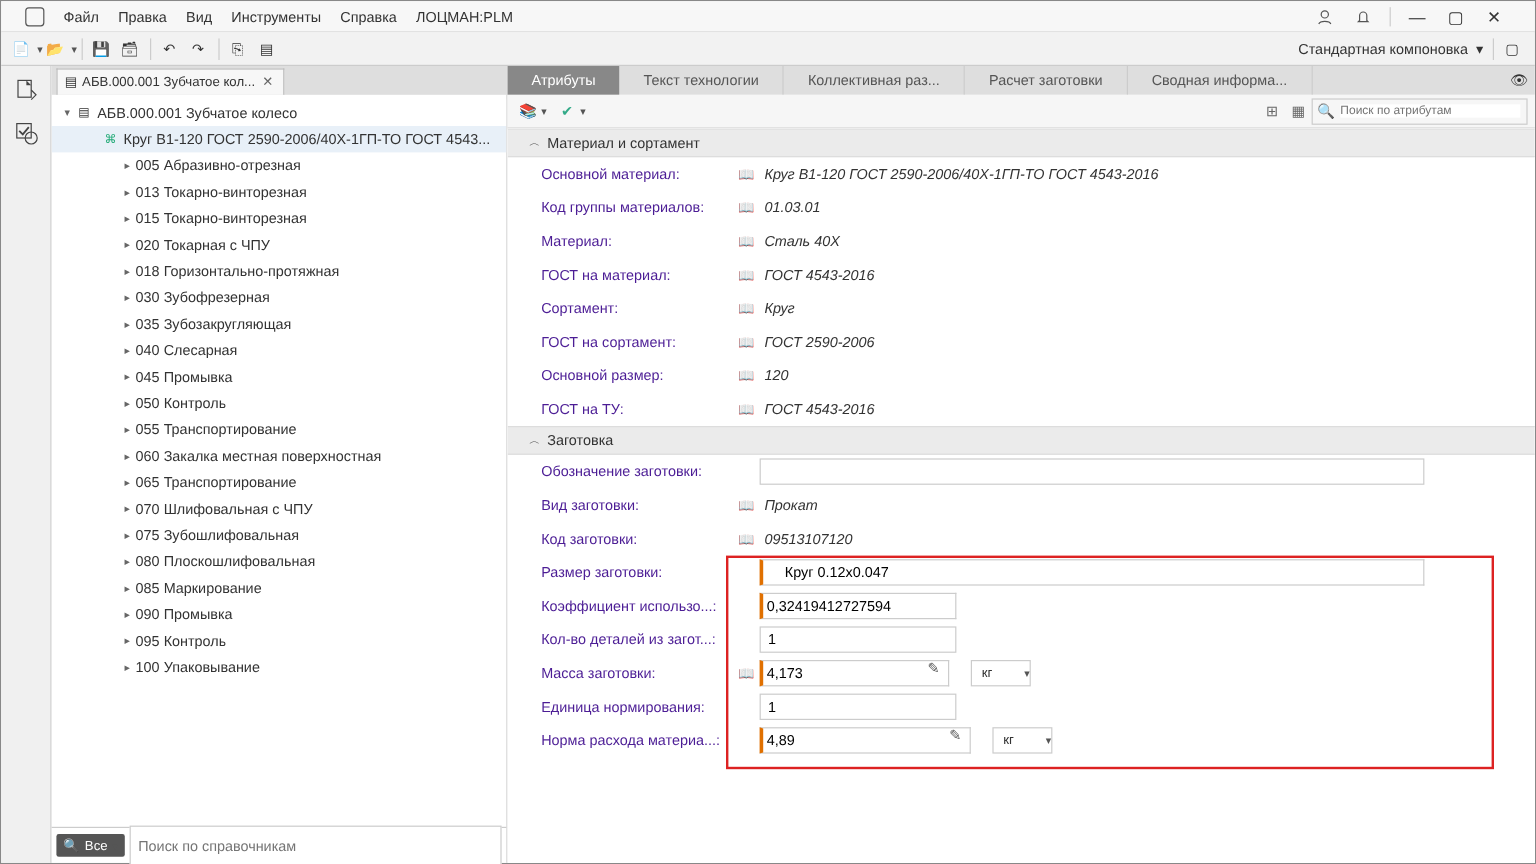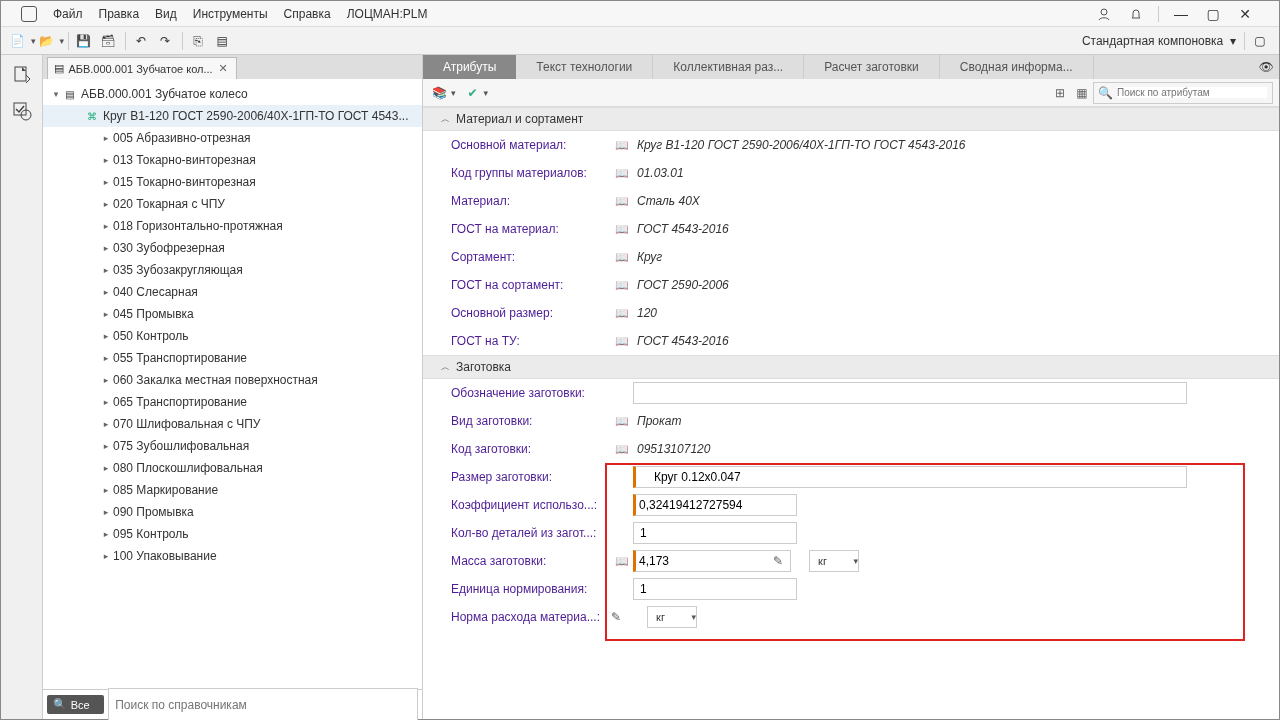--- a/index.html
+++ b/index.html
@@ -60,21 +60,21 @@
 .section-hdr { background: #ebebeb; height: 24px; display: flex; align-items: center; padding-left: 18px; font-size: 12px; color: #333; gap: 6px; border-top: 1px solid #ddd; border-bottom: 1px solid #ddd; }
 .section-hdr .chev { font-size: 9px; color: #555; }
 .attrrow { display: flex; align-items: center; height: 28px; padding-left: 28px; }
 .attrrow .alabel { width: 164px; font-size: 12px; color: #4c1d95; }
 .attrrow .booklike { width: 18px; color: #888; font-size: 11px; }
 .valbox { flex: 1; max-width: 570px; font-size: 12px; padding-left: 4px; font-style: italic; }
 .valinput { border: 1px solid #ccc; height: 22px; padding: 0 6px; font-size: 12px; }
 .valinput.wide { width: 554px; padding-left: 18px; }
 .valinput.med { width: 164px; }
 .hlrow { border-left: 3px solid #e07000; padding-left: 3px; }
-.editwrap { display: flex; align-items: center; gap: 4px; }
+.editwrap { display: flex; align-items: flex-start; gap: 4px; }
 .editwrap .pencil { position: relative; left: -22px; color: #555; }
 .unitsel { border: 1px solid #ccc; height: 22px; width: 50px; font-size: 11px; padding-left: 8px; display: flex; align-items: center; justify-content: space-between; }
 .redbox { position: absolute; border: 2px solid #d22; pointer-events: none; }
 
 .collapse-toggle { font-size: 9px; color: #555; }
 svg { display: block; }
 </style>
 </head>
 <body>
 
@@ -380,20 +380,21 @@
         </div>
         <div class="attrrow">
           <div class="alabel">Единица нормирования:</div>
           <div class="booklike"></div>
           <input class="valinput med" value="1" style="">
         </div>
         <div class="attrrow">
           <div class="alabel">Норма расхода материа...:</div>
           <div class="booklike"></div>
           <div class="editwrap">
+            <input class="valinput med hlrow" style="width: 176px;" value="4,89">
             <span class="pencil">✎</span>
             <div class="unitsel">
                 <span>кг</span>
                 <span class="collapse-toggle">▾</span>
               </div>
           </div>
         </div>
 
         <div class="redbox" style="left:182px; top:356px; width:640px; height:178px;"></div>
       </div>

